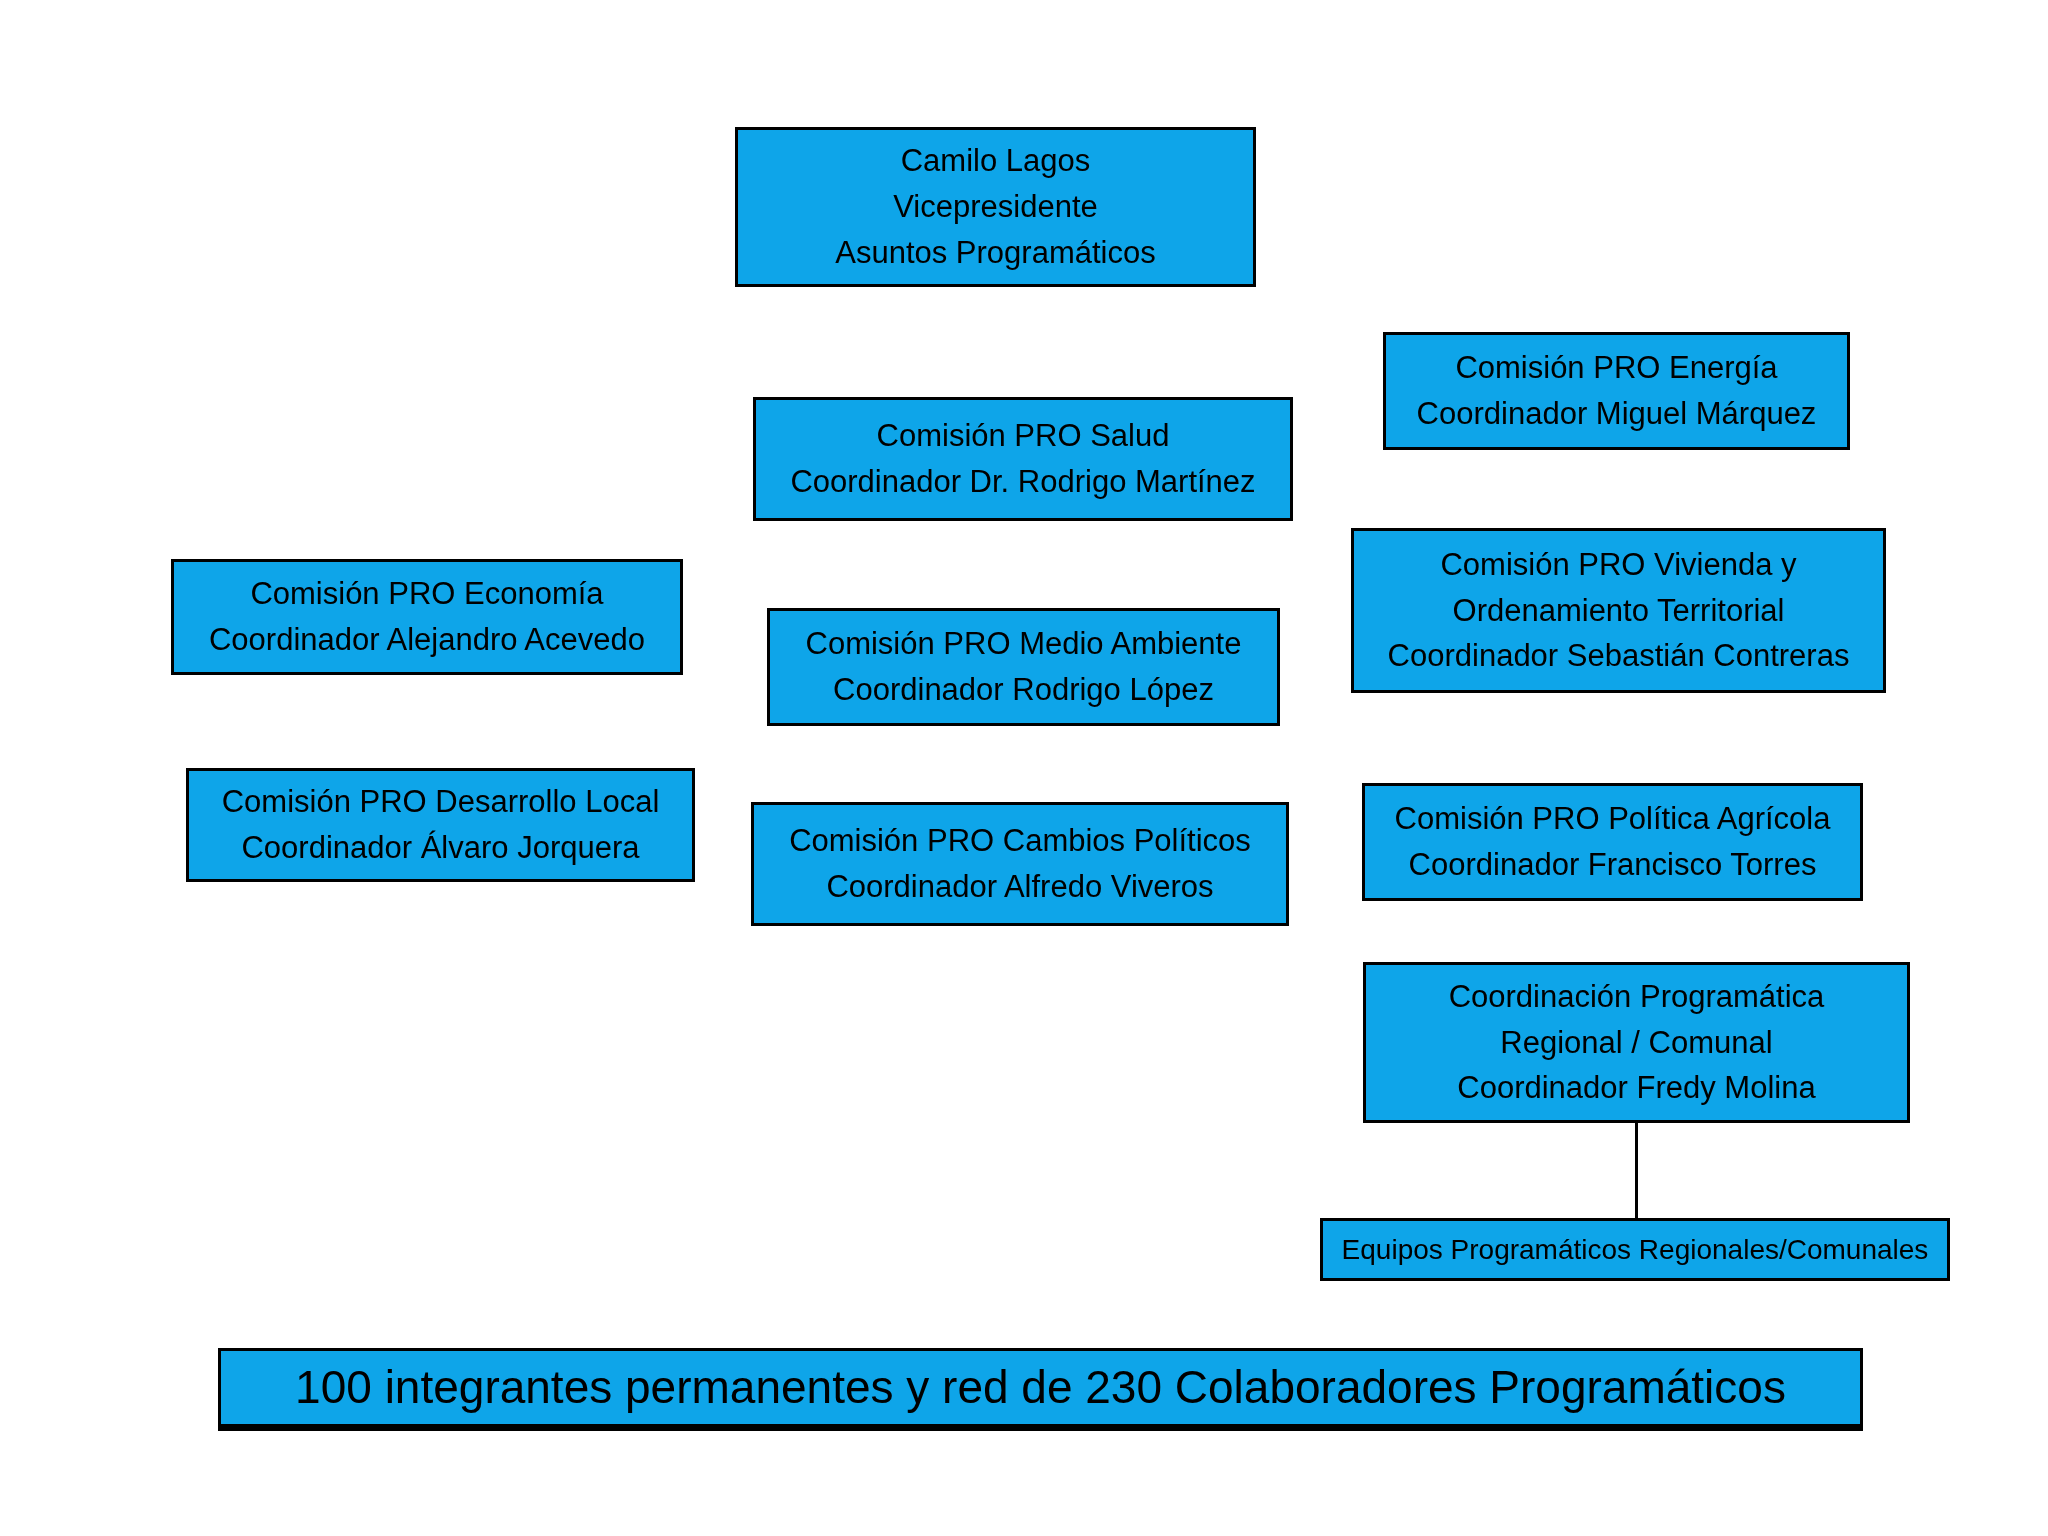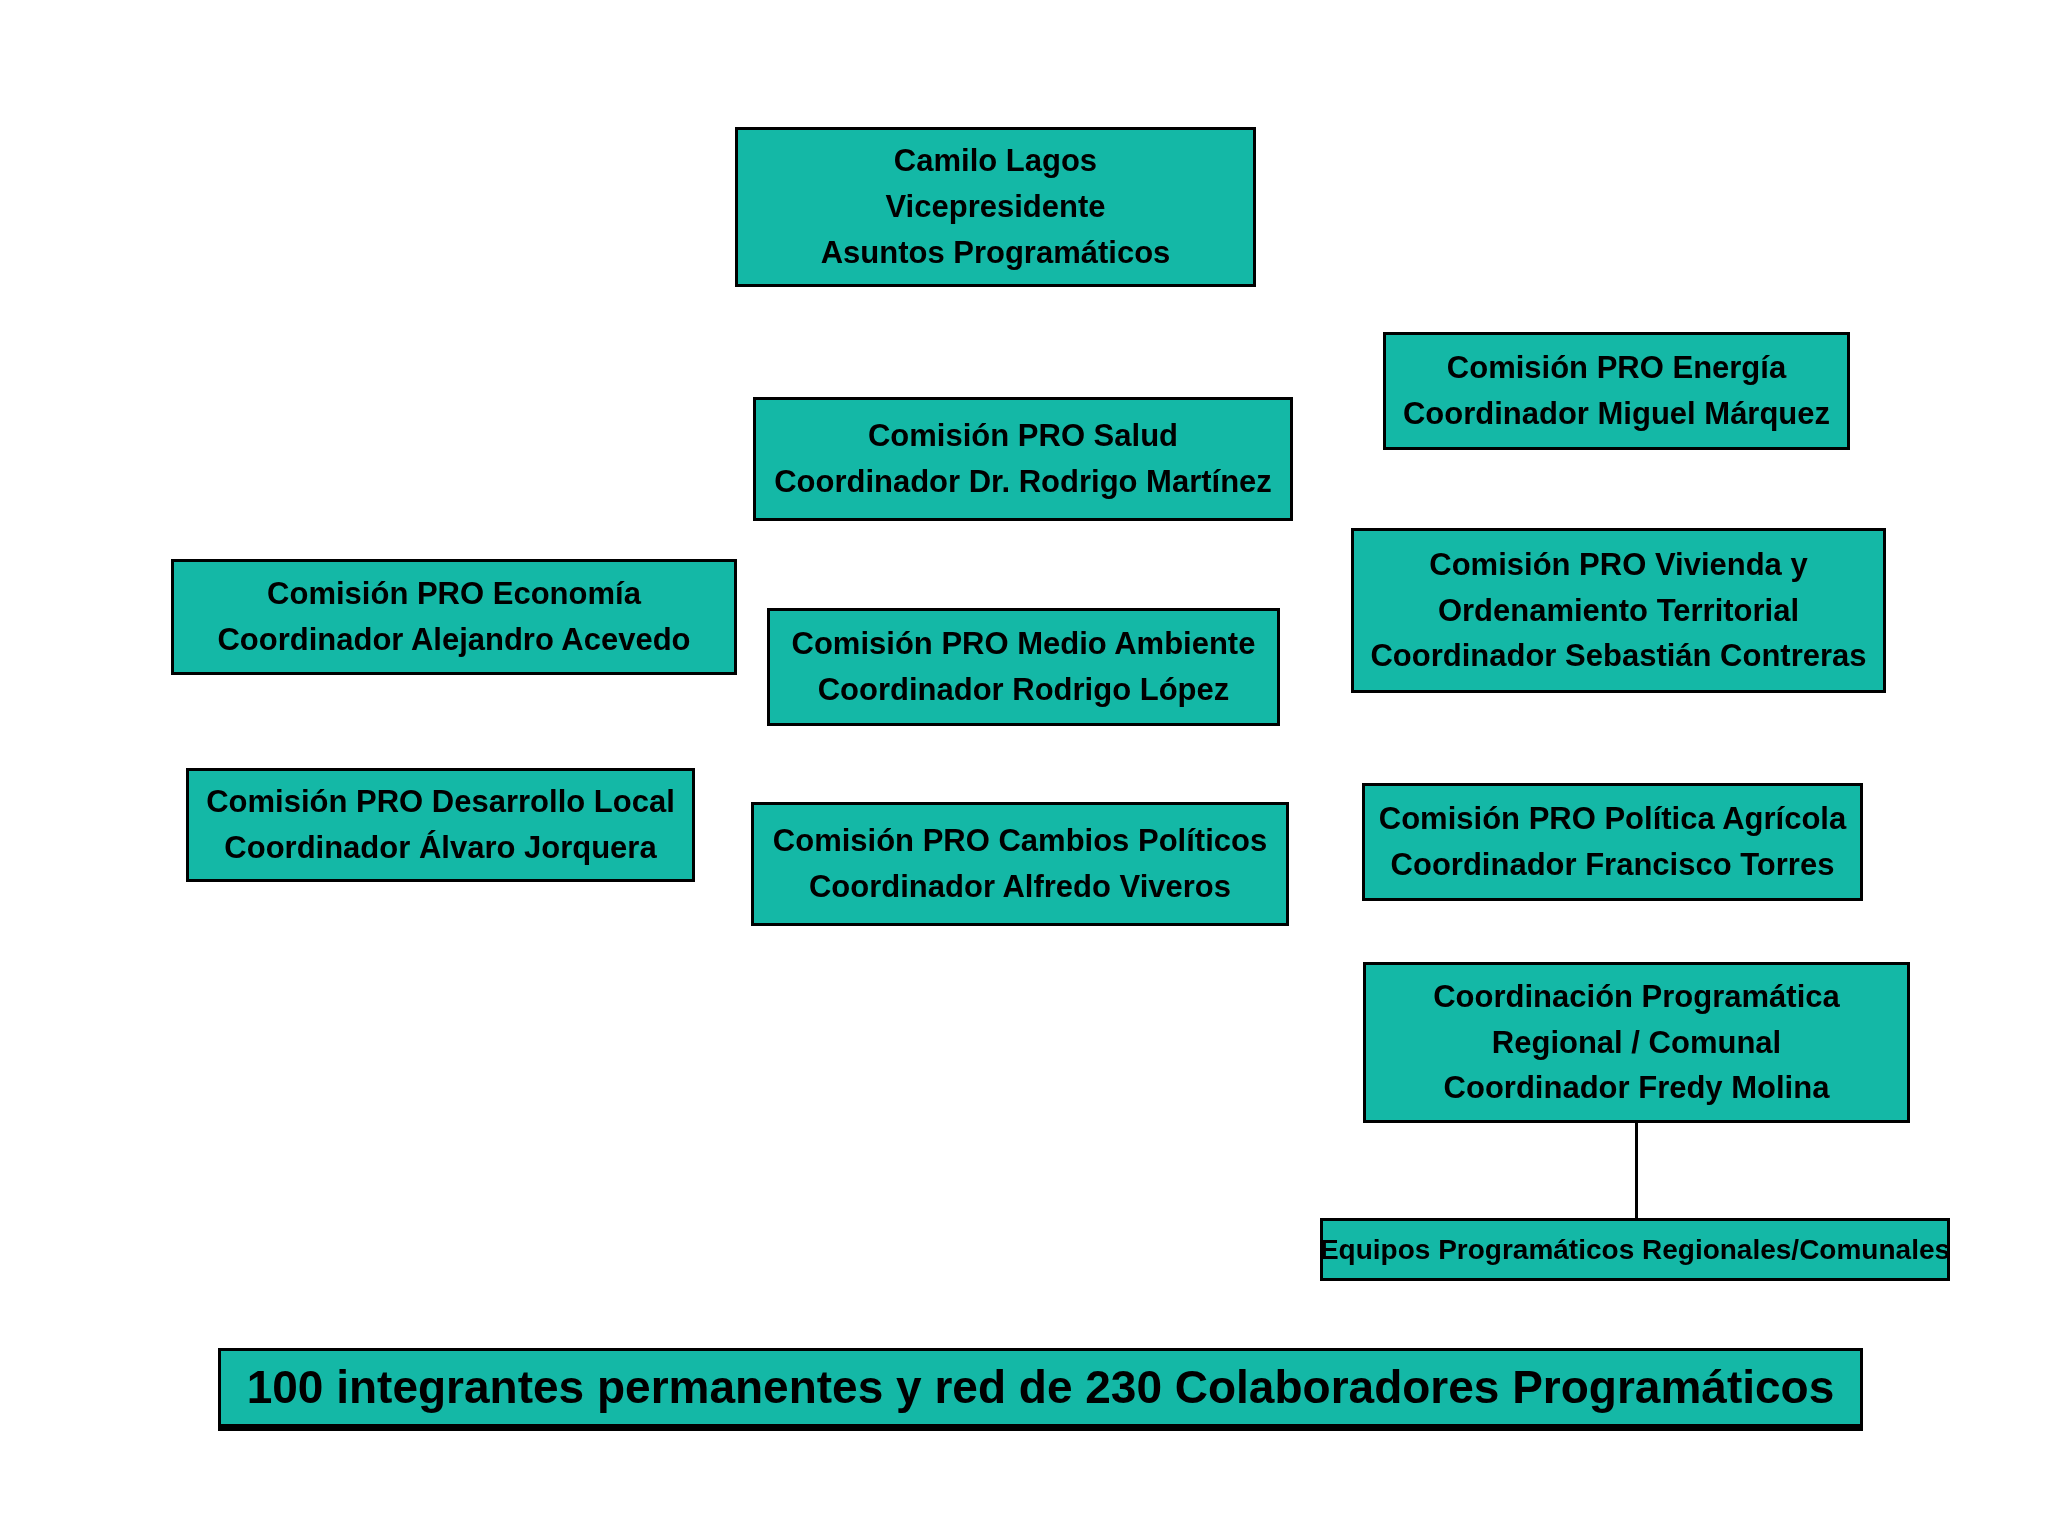--- a/index.html
+++ b/index.html
@@ -12,38 +12,37 @@
     width: 2048px;
     height: 1536px;
     background: #ffffff;
     font-family: "Liberation Sans", "DejaVu Sans", sans-serif;
     color: #000000;
   }
   .box {
     position: absolute;
     box-sizing: border-box;
     border: 3px solid #000000;
-    background: #14b8a6;
+    background: #0ea5e9;
     display: flex;
     flex-direction: column;
     justify-content: center;
     align-items: center;
     text-align: center;
     font-size: 31px;
     line-height: 1.48;
     padding: 4px 8px;
-    font-weight: bold;
   }
   .box span { display: block; white-space: nowrap; }
 
   #b-vicepresidente   { left: 735px;  top: 127px;  width: 521px;  height: 160px; }
   #b-educacion        { left: 122px;  top: 352px;  width: 556px;  height: 114px; }
   #b-salud            { left: 753px;  top: 397px;  width: 540px;  height: 124px; }
   #b-energia          { left: 1383px; top: 332px;  width: 467px;  height: 118px; }
-  #b-economia         { left: 171px;  top: 559px;  width: 566px;  height: 116px; }
+  #b-economia         { left: 171px;  top: 559px;  width: 512px;  height: 116px; }
   #b-medio-ambiente   { left: 767px;  top: 608px;  width: 513px;  height: 118px; }
   #b-vivienda         { left: 1351px; top: 528px;  width: 535px;  height: 165px; }
   #b-desarrollo-local { left: 186px;  top: 768px;  width: 509px;  height: 114px; }
   #b-cambios-politicos{ left: 751px;  top: 802px;  width: 538px;  height: 124px; }
   #b-politica-agricola{ left: 1362px; top: 783px;  width: 501px;  height: 118px; }
   #b-coordinacion     { left: 1363px; top: 962px;  width: 547px;  height: 161px; }
   #b-equipos          { left: 1320px; top: 1218px; width: 630px;  height: 63px;
                         font-size: 28px; line-height: 1.2; }
   #b-footer           { left: 218px;  top: 1348px; width: 1645px; height: 83px;
                         font-size: 46px; line-height: 1.2;

